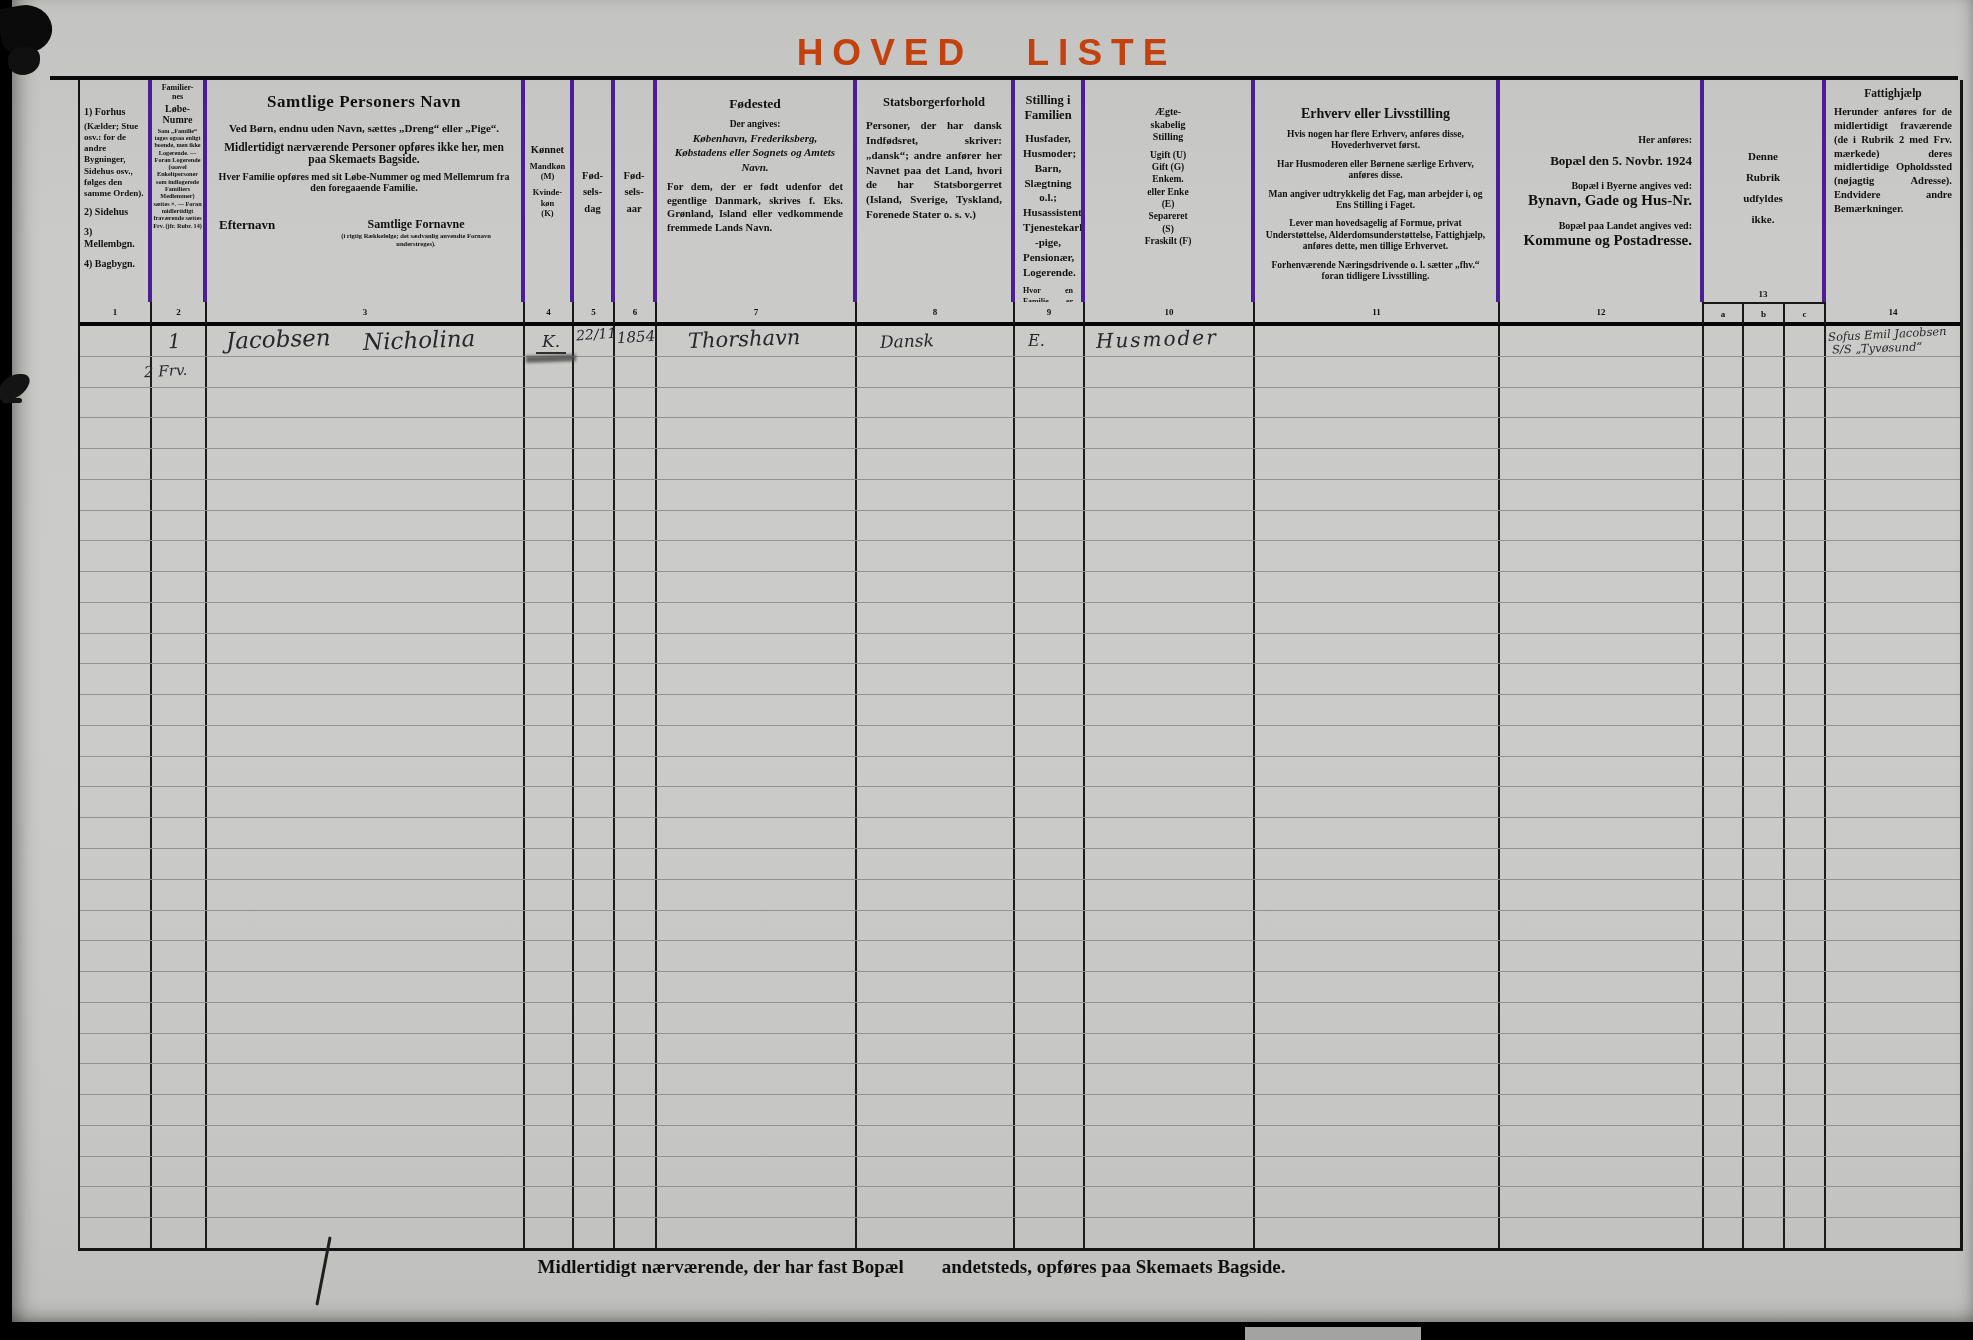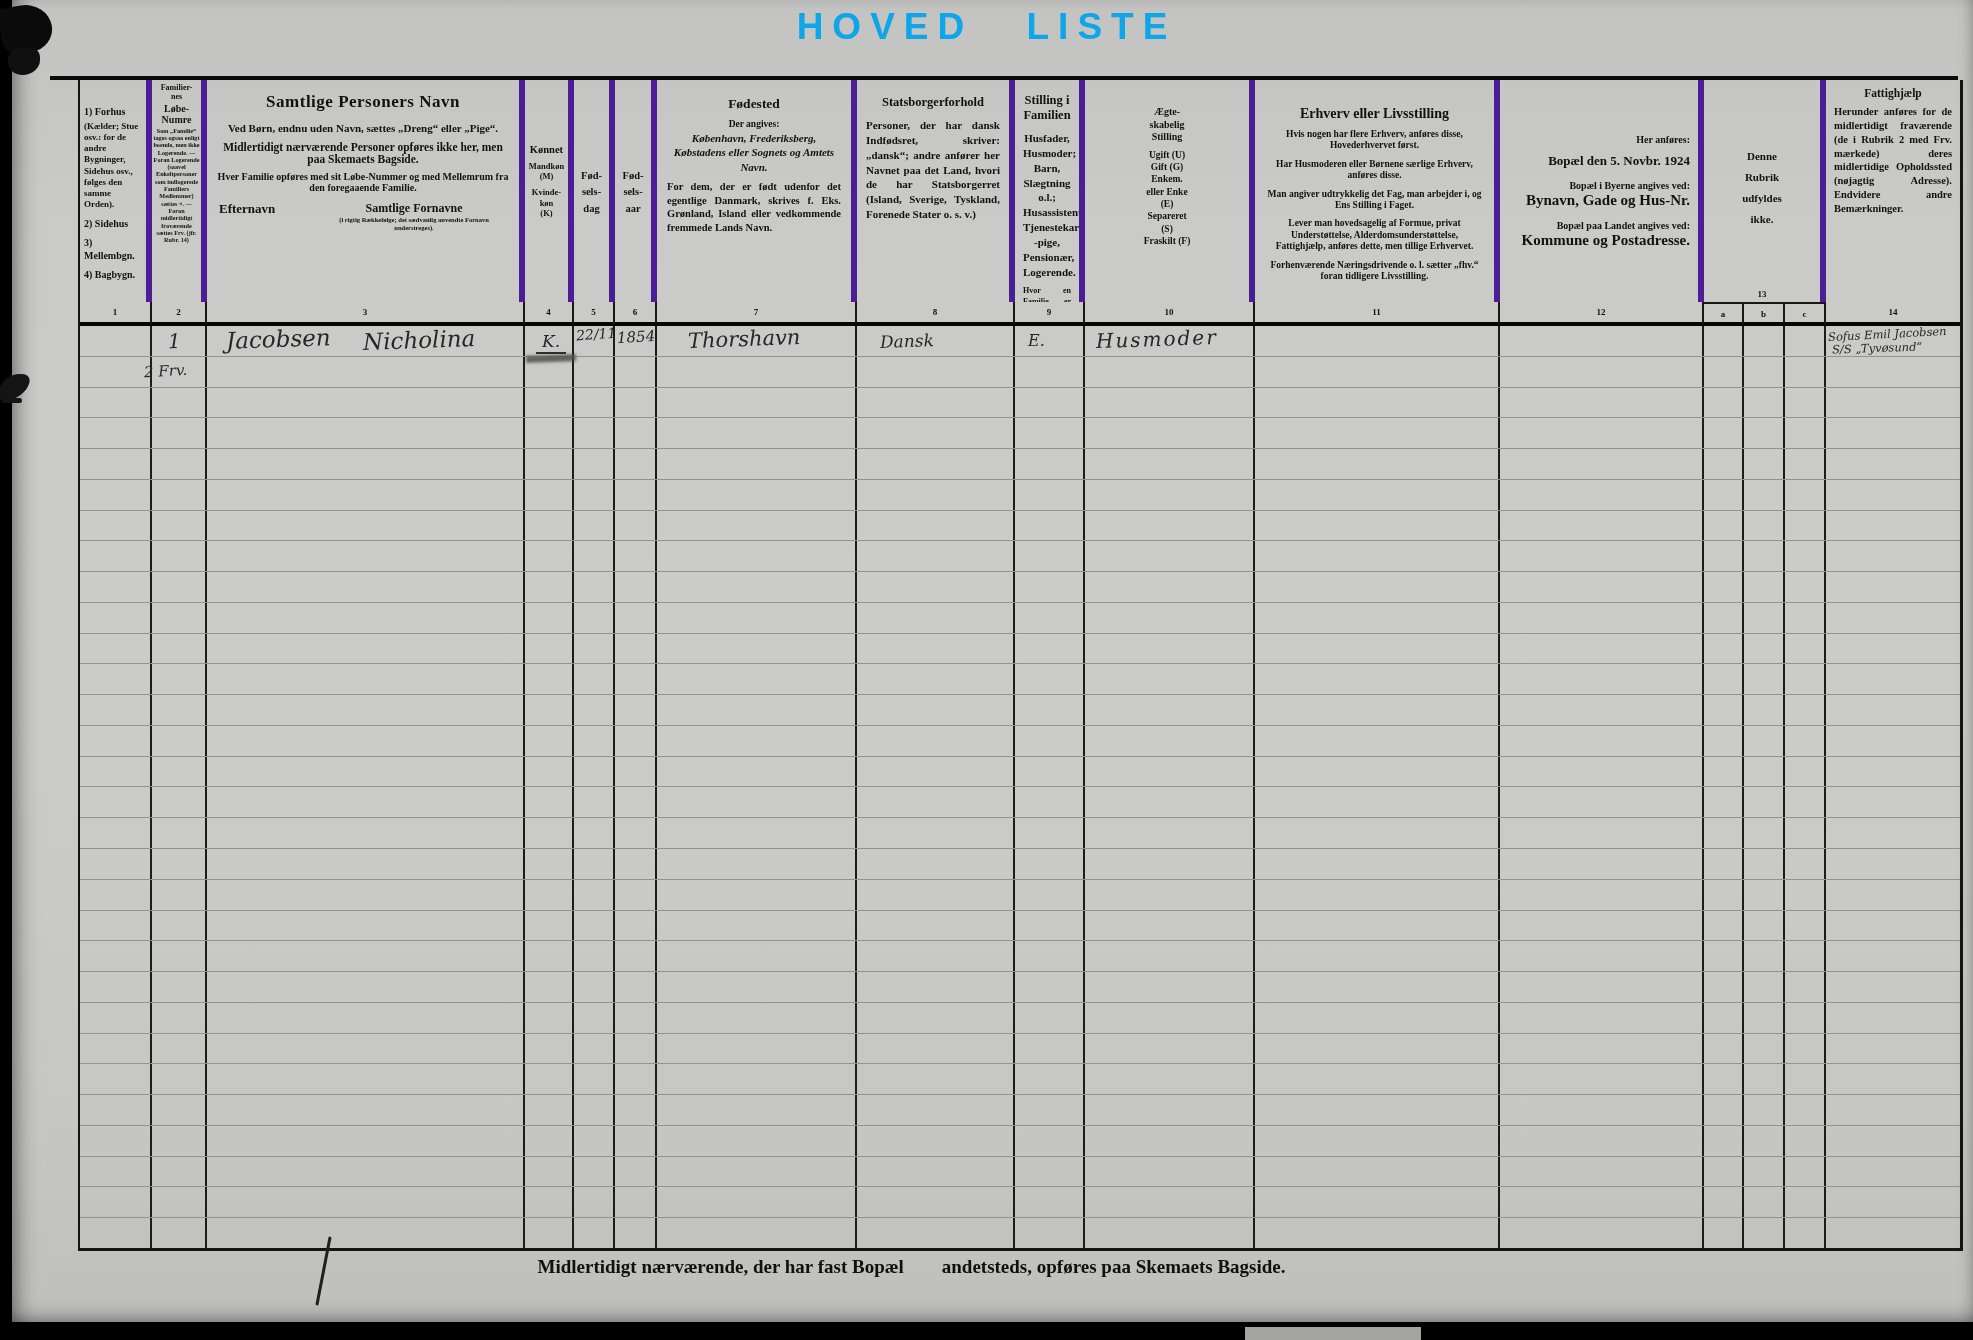--- a/index.html
+++ b/index.html
@@ -2,30 +2,30 @@
 <html><head>
 <meta charset="utf-8">
 <style>
   html,body{margin:0;padding:0;background:#000;}
   .page{position:relative;width:1973px;height:1340px;background:#000;overflow:hidden;
         font-family:"Liberation Serif",serif;color:#111;}
   .paper{position:absolute;left:12px;top:0;width:1961px;height:1322px;
          background:linear-gradient(180deg,#c3c3c1 0%,#cacac8 18%,#cbcbc9 55%,#c6c6c4 85%,#bfbfbd 100%);
          box-shadow:inset 18px 0 22px -14px rgba(0,0,0,.45), inset -10px 0 18px -12px rgba(0,0,0,.35),
                     inset 0 -14px 20px -12px rgba(0,0,0,.4);}
-  .title{position:absolute;left:0;top:6px;width:1973px;text-align:center;
+  .title{position:absolute;left:0;top:32px;width:1973px;text-align:center;
          font-family:"Liberation Sans",sans-serif;font-weight:bold;font-size:37px;
-         letter-spacing:9px;word-spacing:34px;color:#0ea5e9;}
+         letter-spacing:9px;word-spacing:34px;color:#c2410c;}
   .top-rule{position:absolute;left:50px;top:76px;width:1908px;height:4px;background:#0b0b0b;}
 
   .census-table{position:absolute;left:78px;top:80px;width:1880px;
         border-left:2px solid #141414;border-right:3px solid #141414;border-bottom:3px solid #141414;}
   .hrow,.nrow,.brow{display:grid;grid-template-columns:72px 55px 318px 49px 41px 42px 200px 158px 70px 170px 245px 204px 40px 41px 41px 134px;}
   .hrow{height:222px;}
-  .hcell{border-right:6px solid #4c1d95;overflow:hidden;position:relative;font-weight:bold;box-sizing:border-box;}
+  .hcell{border-right:4px solid #4c1d95;overflow:hidden;position:relative;font-weight:bold;box-sizing:border-box;}
   .hrow > .hcell:last-child,.nrow > div:last-child,.brow > div:last-child{border-right:none;}
   .span3{grid-column:span 3;display:flex;flex-direction:column;}
   .nrow{height:20px;}
   .nrow > div{border-right:2px solid #181818;font-size:9px;font-weight:bold;text-align:center;line-height:20px;box-sizing:border-box;}
   .nrow > div.abc{border-top:2px solid #181818;}
   .heavy{height:4px;background:#060606;}
   .tbody{height:922px;display:flex;flex-direction:column;}
   .brow{flex:1;border-bottom:1px solid #94948f;box-sizing:border-box;}
   .brow:last-child{border-bottom:none;}
   .bcell{border-right:2px solid #1c1c1c;box-sizing:border-box;}
@@ -40,21 +40,21 @@
   .col1 .itm{margin-top:7px;}
   .col2{padding:4px 1px 0 1px;text-align:center;}
   .col2 .t1{font-size:8px;line-height:1.1;}
   .col2 .t2{font-size:10px;line-height:1.1;margin-top:1px;}
   .col2 .tiny{font-size:6.2px;line-height:1.18;margin-top:2px;font-weight:bold;}
   .col3{padding:12px 10px 0 10px;}
   .col3 .t{font-size:17px;text-align:center;letter-spacing:.5px;}
   .col3 .l1{font-size:11px;text-align:center;margin-top:10px;}
   .col3 .l2{font-size:11.5px;text-align:center;margin-top:7px;}
   .col3 .l3{font-size:10px;text-align:center;margin-top:6px;}
-  .col3 .names{display:flex;margin-top:8px;align-items:flex-start;}
+  .col3 .names{display:flex;margin-top:24px;align-items:flex-start;}
   .col3 .efter{font-size:13px;margin-left:2px;}
   .col3 .forn{margin-left:auto;margin-right:10px;width:170px;text-align:center;}
   .col3 .forn .fn{font-size:12px;}
   .col3 .forn .fnote{font-size:6.5px;line-height:1.2;}
   .col4{padding:64px 1px 0 1px;text-align:center;}
   .col4 .t{font-size:10.5px;}
   .col4 .mk{font-size:8.5px;margin-top:6px;line-height:1.2;}
   .col5,.col6{padding:88px 1px 0 1px;text-align:center;font-size:10.5px;line-height:1.55;}
   .col7{padding:16px 10px 0 10px;text-align:center;}
   .col7 .t{font-size:13.5px;}

